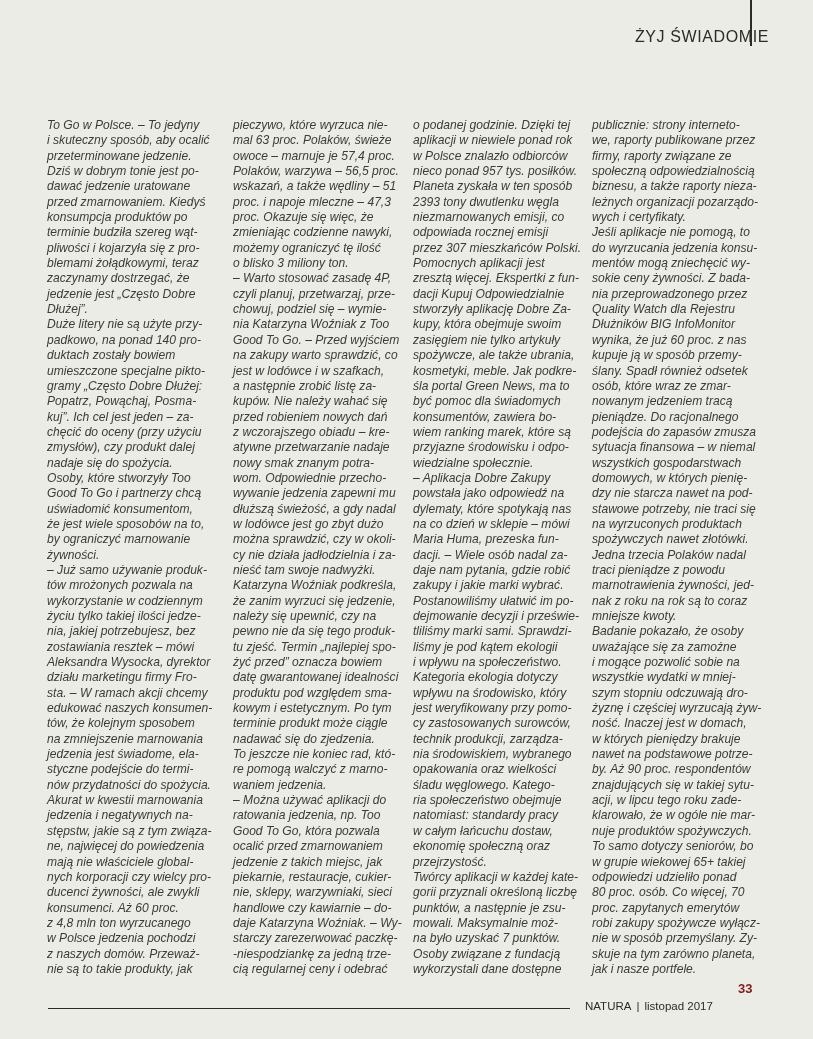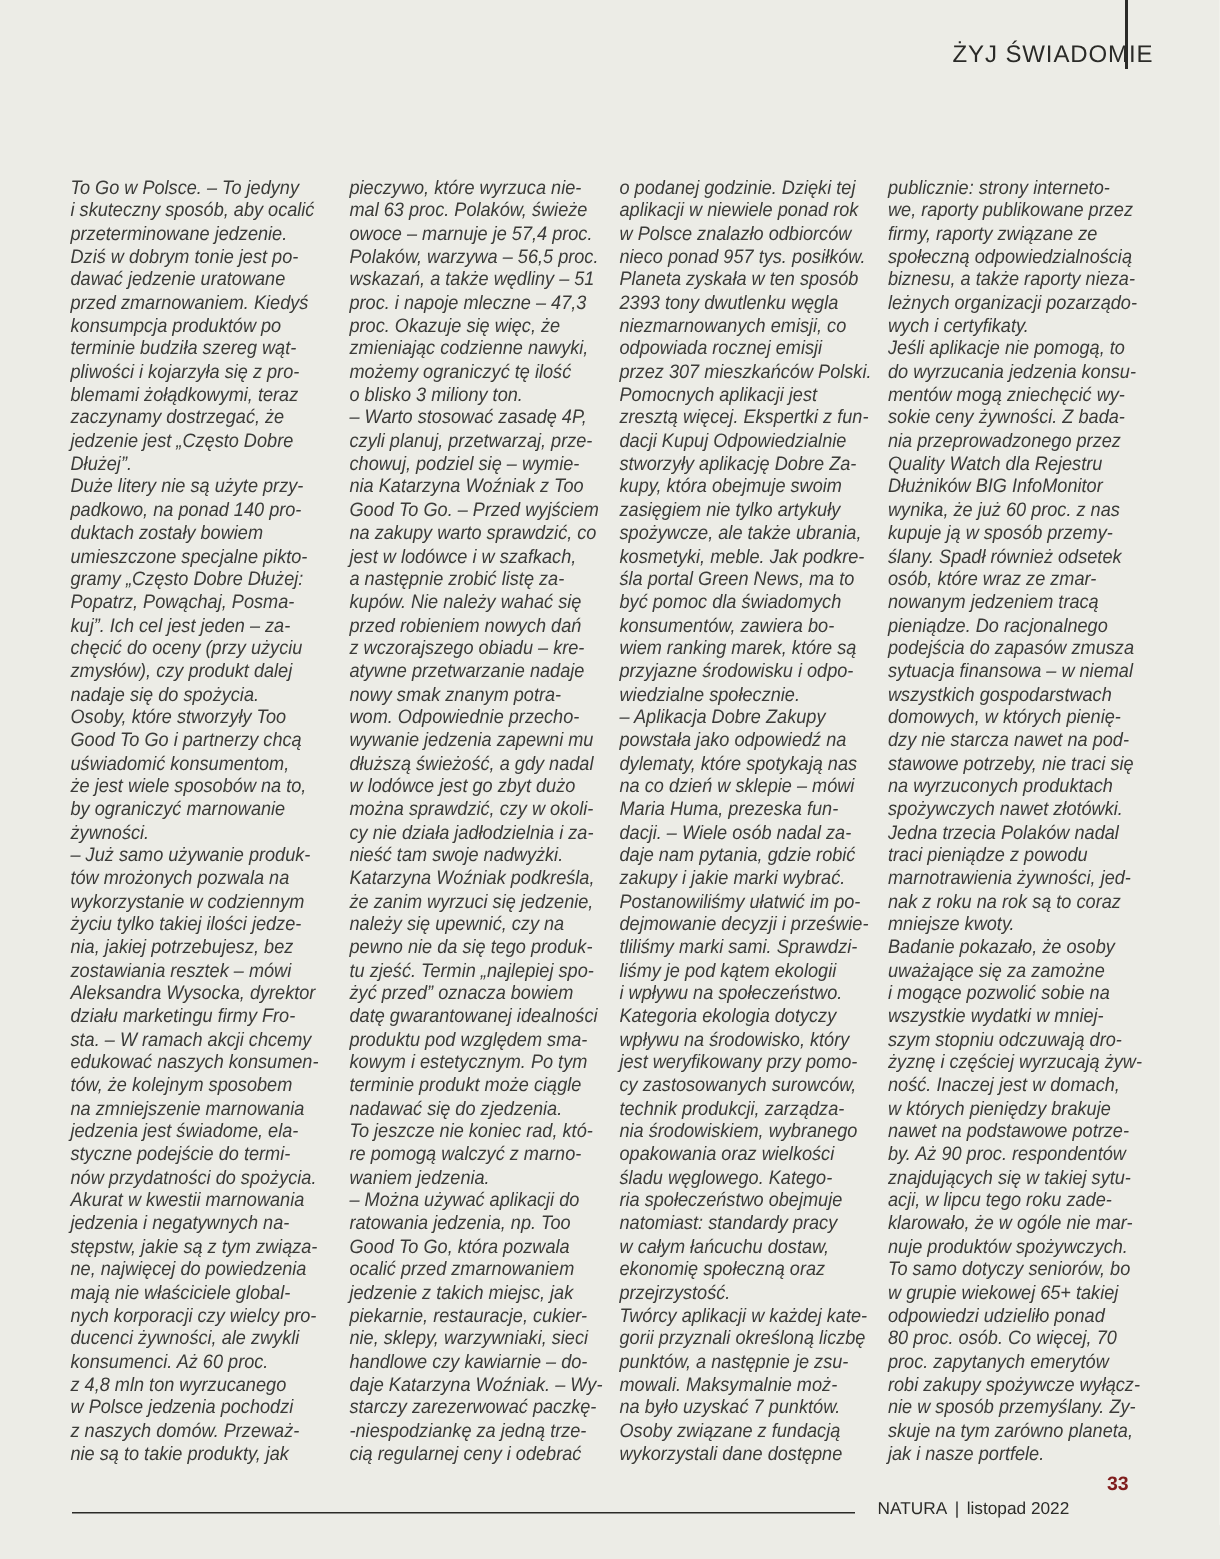--- a/index.html
+++ b/index.html
@@ -322,18 +322,18 @@
         <div class="line">robi zakupy spożywcze wyłącz-</div>
         <div class="line">nie w sposób przemyślany. Zy-</div>
         <div class="line">skuje na tym zarówno planeta,</div>
         <div class="line">jak i nasze portfele.</div>
       </div>
   </div>
 
   <div class="footer-rule"></div>
 
   <div class="footer-text">
-    <span>NATURA</span><span class="sep">|</span><span>listopad 2022</span>
+    <span>NATURA</span><span class="sep">|</span><span>listopad 2017</span>
   </div>
 
   <div class="page-number">33</div>
 
 </div>
 
 </body></html>

